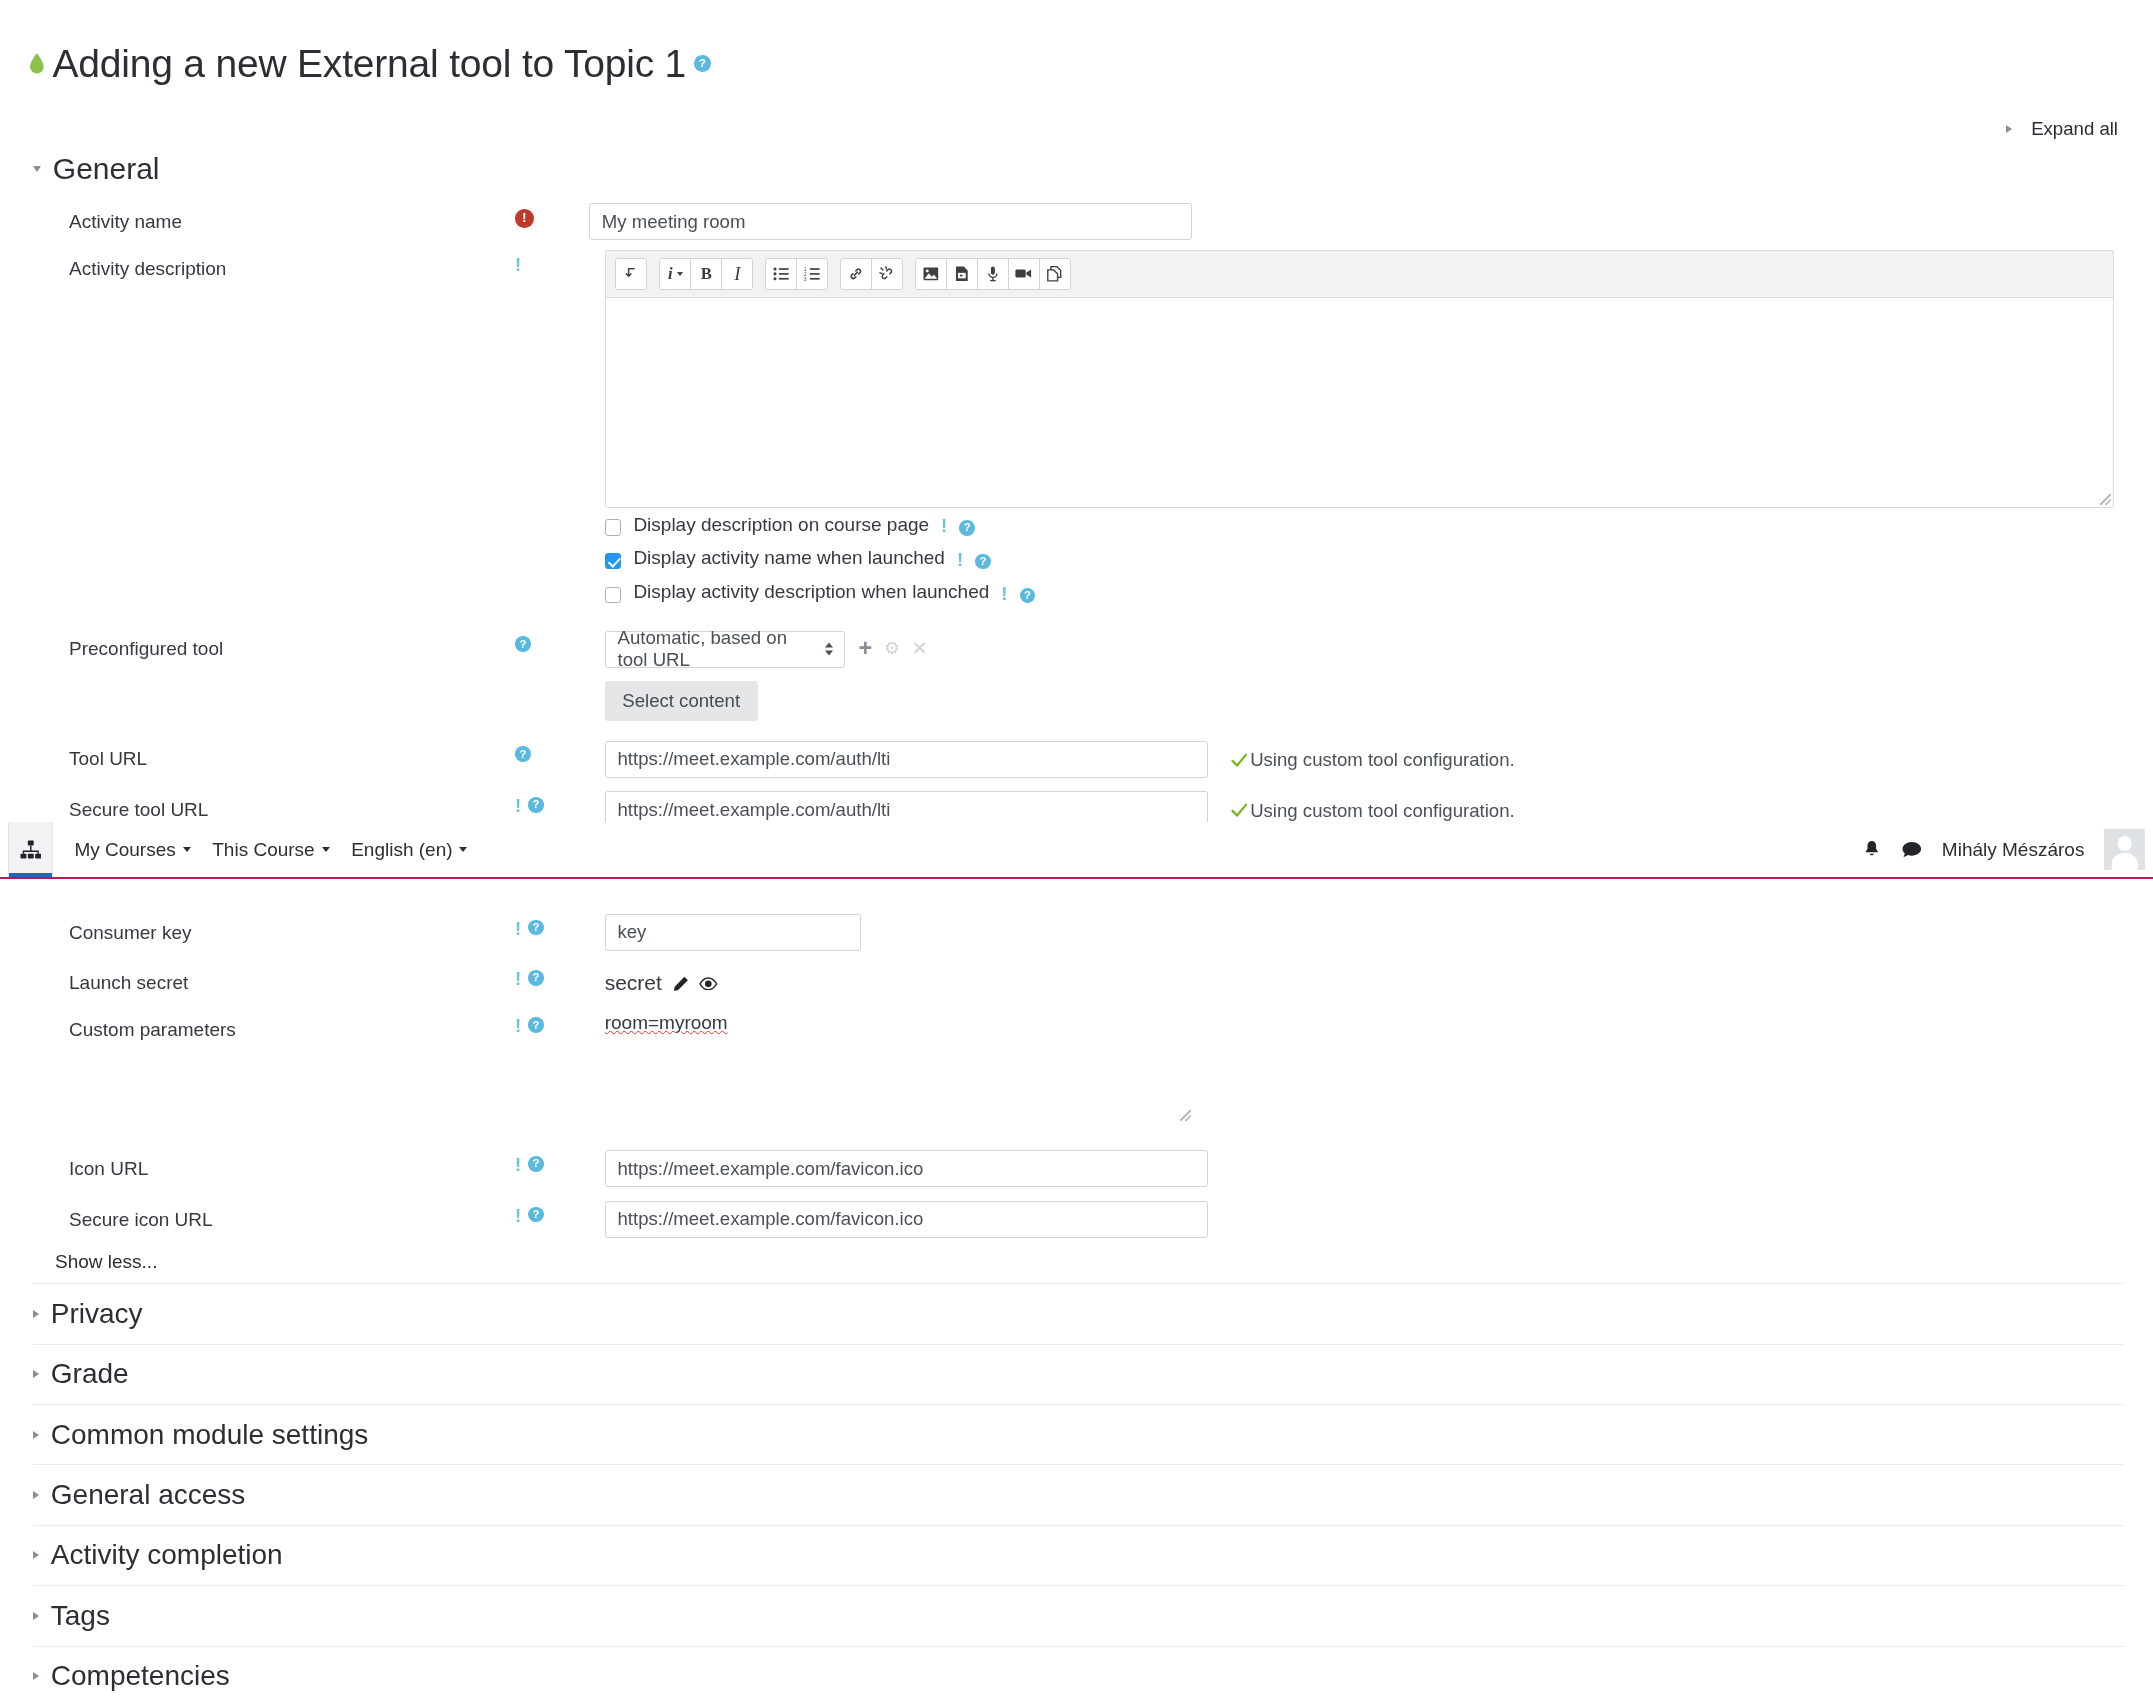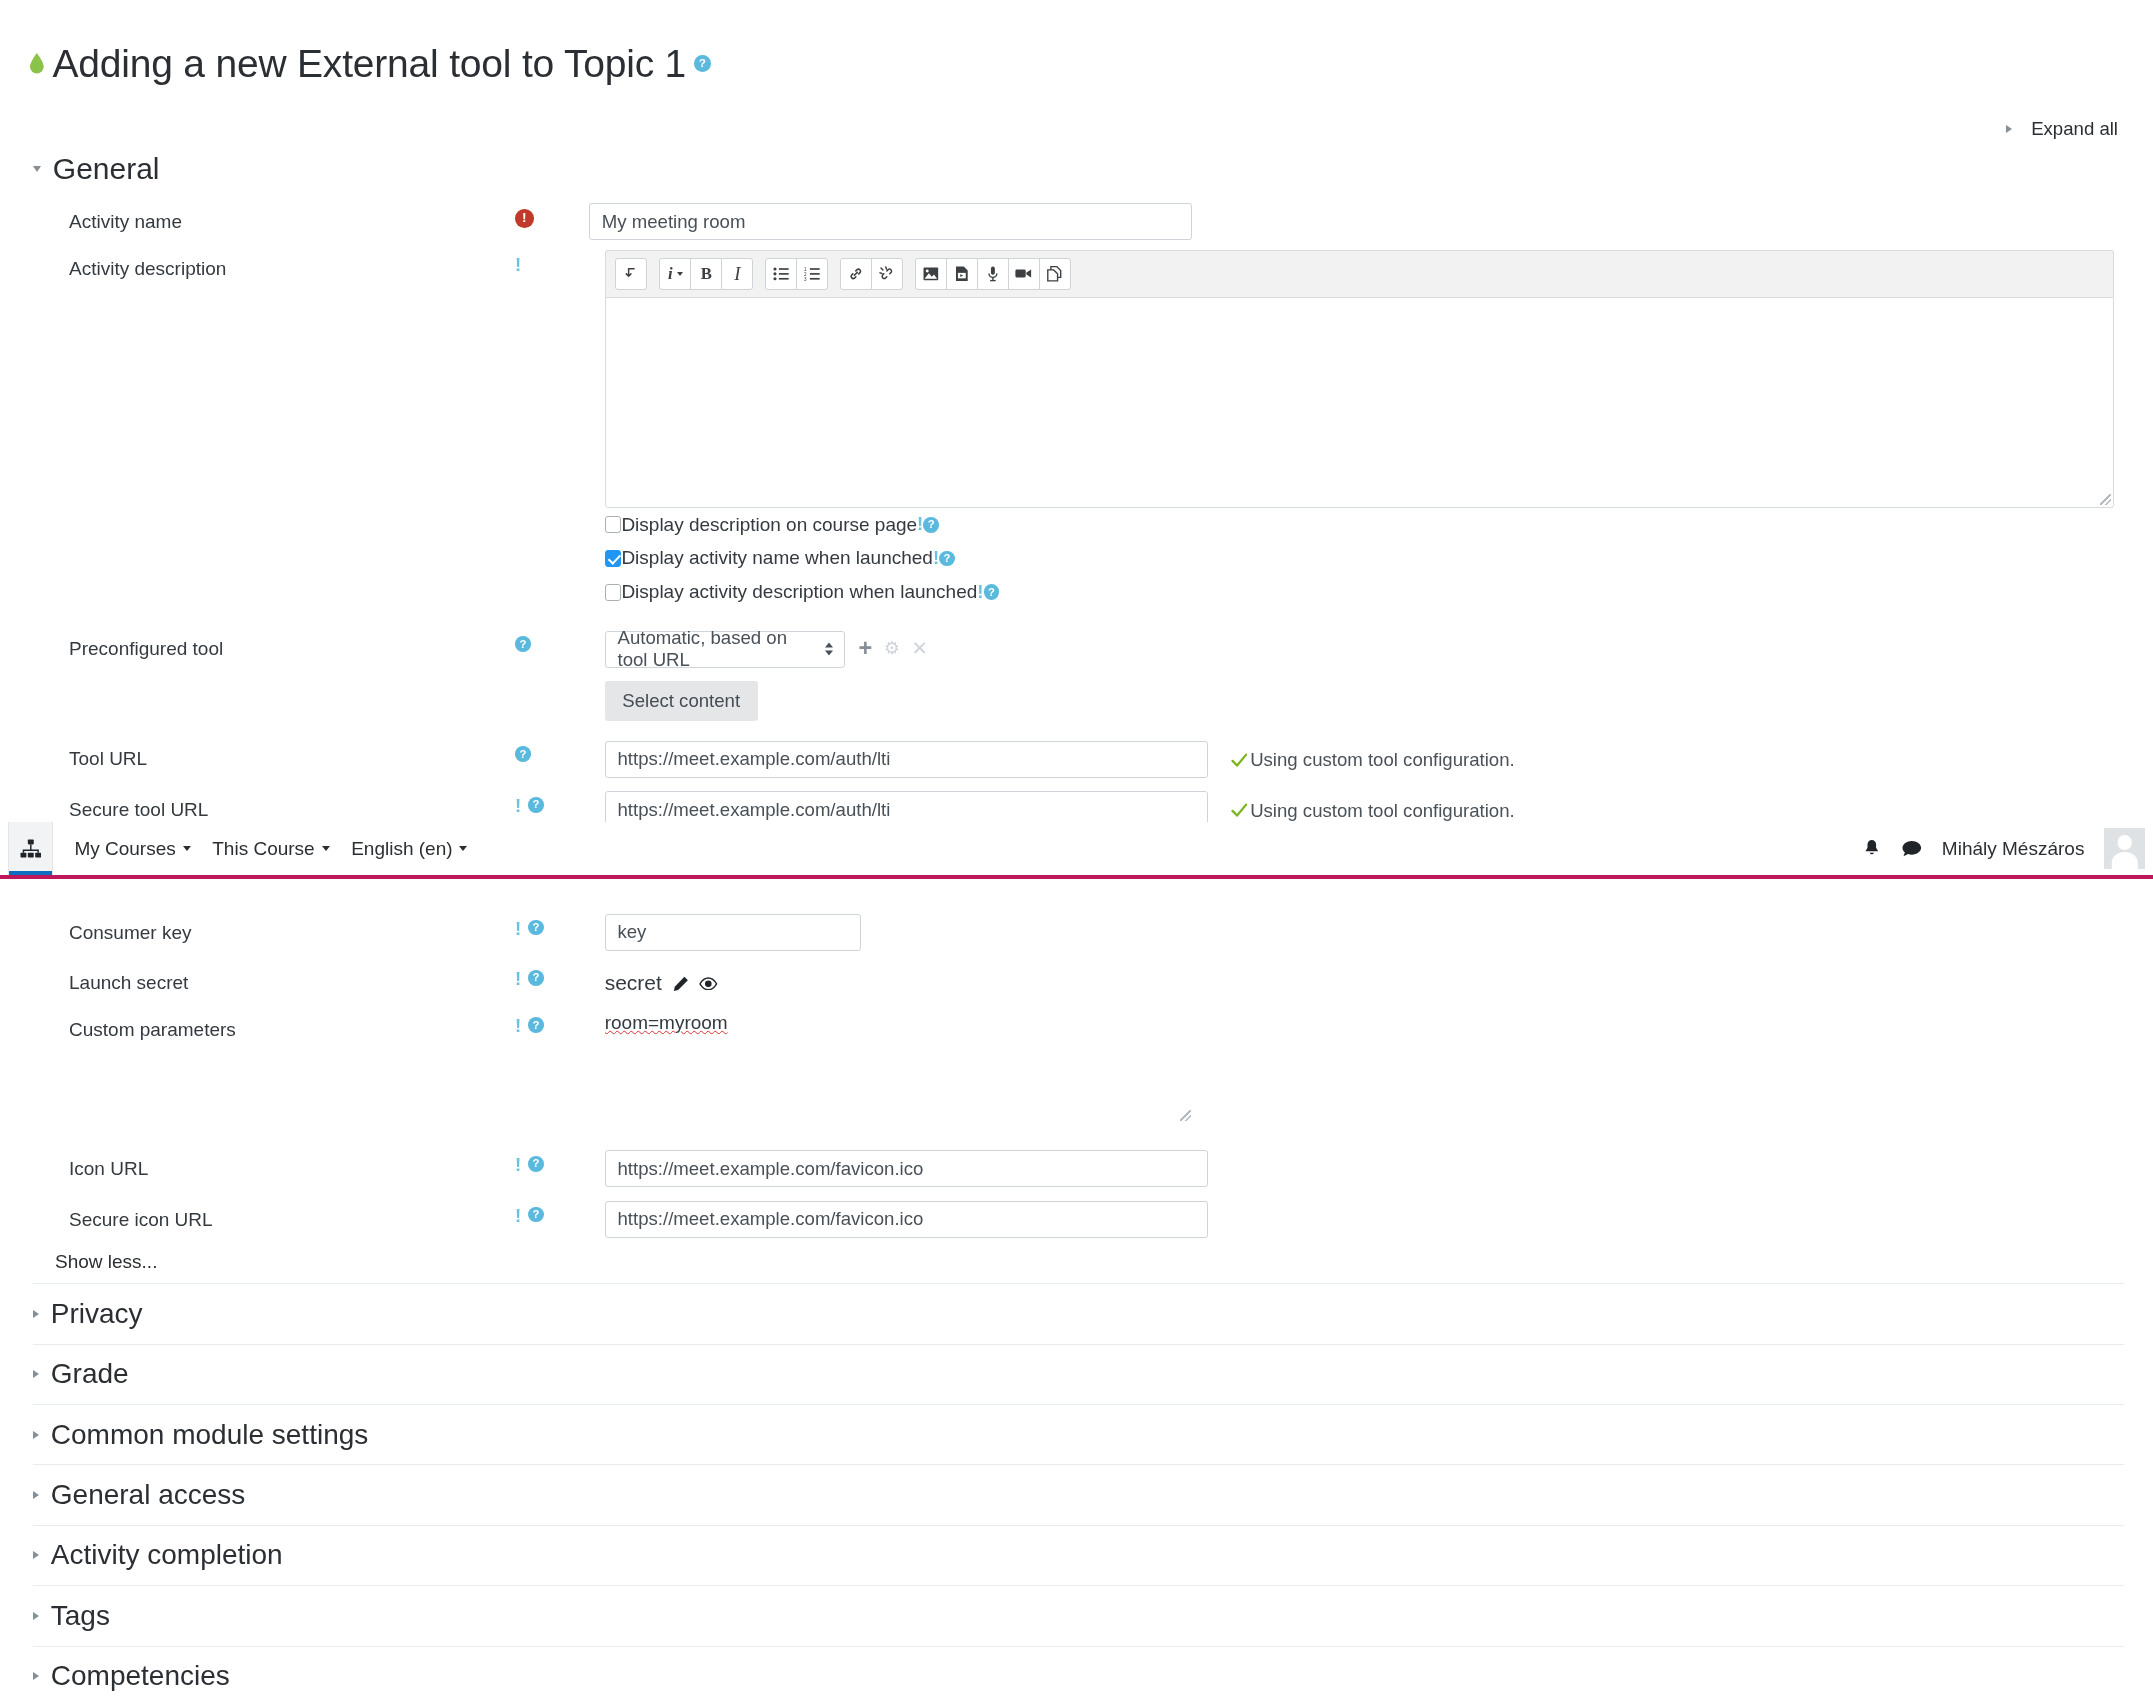--- a/index.html
+++ b/index.html
@@ -135,21 +135,21 @@
   }
   .resize-grip{
     position:absolute;right:2px;bottom:2px;width:10.8px;height:10.8px;
     background:
       linear-gradient(135deg,transparent 45%,#b6bcc2 45%,#b6bcc2 55%,transparent 55%),
       linear-gradient(135deg,transparent 70%,#b6bcc2 70%,#b6bcc2 80%,transparent 80%);
   }
 
   
   .check-row{
-    display:flex;align-items:center;gap:0;
+    display:flex;align-items:flex-end;gap:12px;
     padding:5.9px 0 5.9px 15.7px;font-size:19px;
   }
   .cb{
     width:16.7px;height:16.7px;flex:0 0 auto;
     border:1px solid #a9b0b7;border-radius:2.9px;background:#fff;
     display:inline-block;position:relative;cursor:pointer;
   }
   .cb.checked{background:#2196f3;border-color:#2196f3;}
   .cb.checked::after{
     content:"";position:absolute;left:4.9px;top:1px;width:4.9px;height:9.8px;
@@ -210,21 +210,21 @@
     display:flex;align-items:center;gap:11.8px;
     margin:0 29px 0 33px;
     padding:13.7px 0 13.7px 0;
   }
   .collapsed-sec .title{font-size:28px;font-weight:400;color:#2b2f33;}
 
   
   .navbar{
     position:absolute;left:0;right:0;top:796px;height:57px;
     background:rgba(255,255,255,0.93);
-    border-bottom:4px solid #be185d;
+    border-bottom:2px solid #be185d;
     display:flex;align-items:center;
     z-index:50;
     backdrop-filter:blur(1px);
   }
   .nav-left{display:flex;align-items:center;height:100%;padding-left:7.8px;}
   .nav-logo{
     width:45px;height:100%;
     display:flex;align-items:center;justify-content:center;
     background:#f1f3f5;border-left:1px solid #e3e6e8;border-right:1px solid #e3e6e8;
     position:relative;color:#212529;cursor:pointer;

